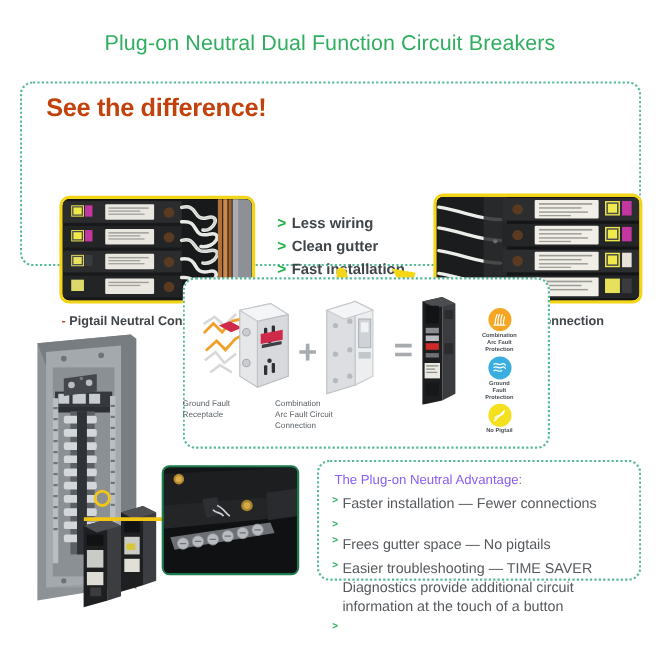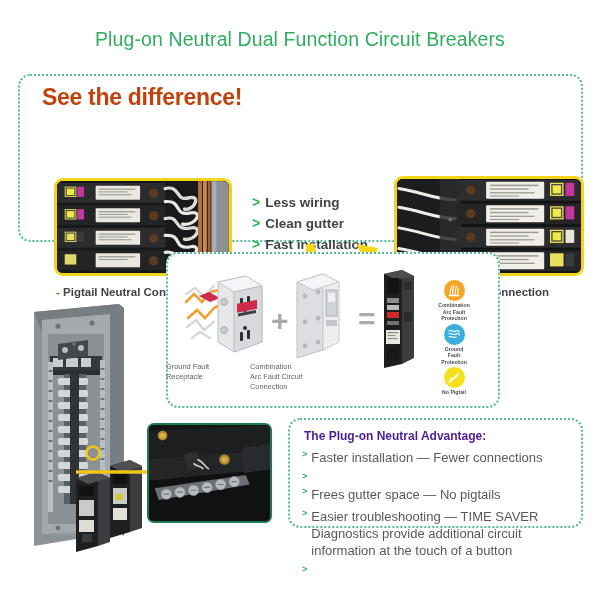--- a/index.html
+++ b/index.html
@@ -78,21 +78,21 @@
     width:21px;height:21px;border-radius:50%;margin:0 auto 1px auto;
     display:flex;align-items:center;justify-content:center;
   }
   .b-orange{background:#f5a623;}
   .b-blue{background:#3aaede;}
   .b-yellow{background:#f5e01e;}
   .badge-text{font-size:5.2px;font-weight:bold;color:#4a5055;line-height:1.25;}
 
   
   .adv-title{
-    position:absolute;left:14px;top:9px;font-size:12px;color:#4c1d95;font-weight:700;
+    position:absolute;left:14px;top:9px;font-size:12px;color:#8b5cf6;font-weight:400;
   }
   .adv-list{position:absolute;left:12px;top:29px;width:272px;}
   .adv-item{display:flex;align-items:flex-start;margin-bottom:4.5px;}
   .adv-chev{color:#2fae5f;font-weight:bold;font-size:9px;margin-right:4px;line-height:1.25;}
   .adv-text{font-size:13px;color:#55595d;line-height:1.32;}
 
   
   #panel-photo{position:absolute;left:24px;top:300px;width:135px;height:255px;}
   #callout-frame{
     position:absolute;left:147px;top:423px;width:125px;height:100px;

